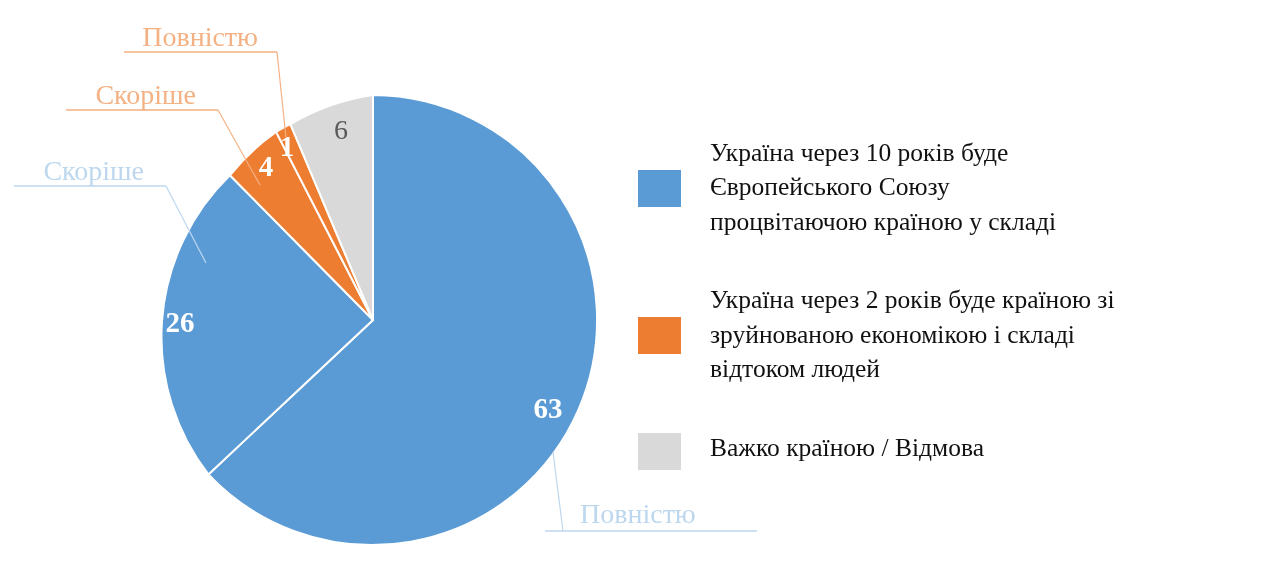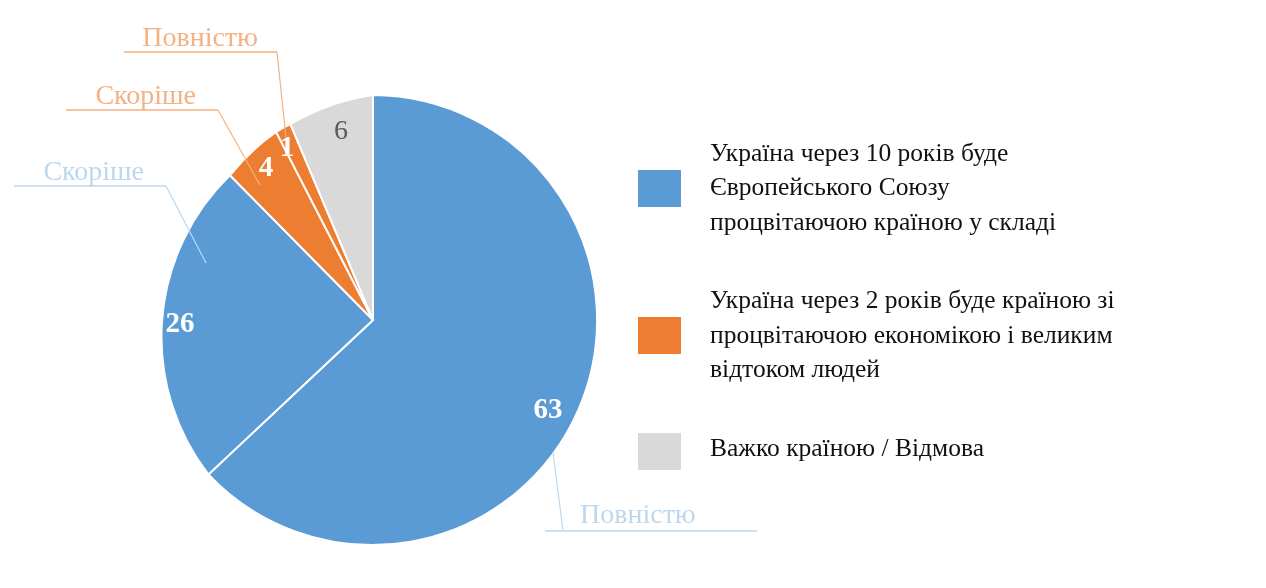--- a/index.html
+++ b/index.html
@@ -158,21 +158,21 @@
         <div>Україна через 10 років буде</div>
         <div>Європейського Союзу</div>
         <div>процвітаючою країною у складі</div>
       </div>
     </div>
 
     <div class="legend-item">
       <div class="legend-swatch" style="background:#ED7D31"></div>
       <div class="legend-label">
         <div>Україна через 2 років буде країною зі</div>
-        <div>процвітаючою економікою і великим</div>
+        <div>зруйнованою економікою і складі</div>
         <div>відтоком людей</div>
       </div>
     </div>
 
     <div class="legend-item single">
       <div class="legend-swatch" style="background:#D9D9D9"></div>
       <div class="legend-label">
         <div>Важко країною / Відмова</div>
       </div>
     </div>

